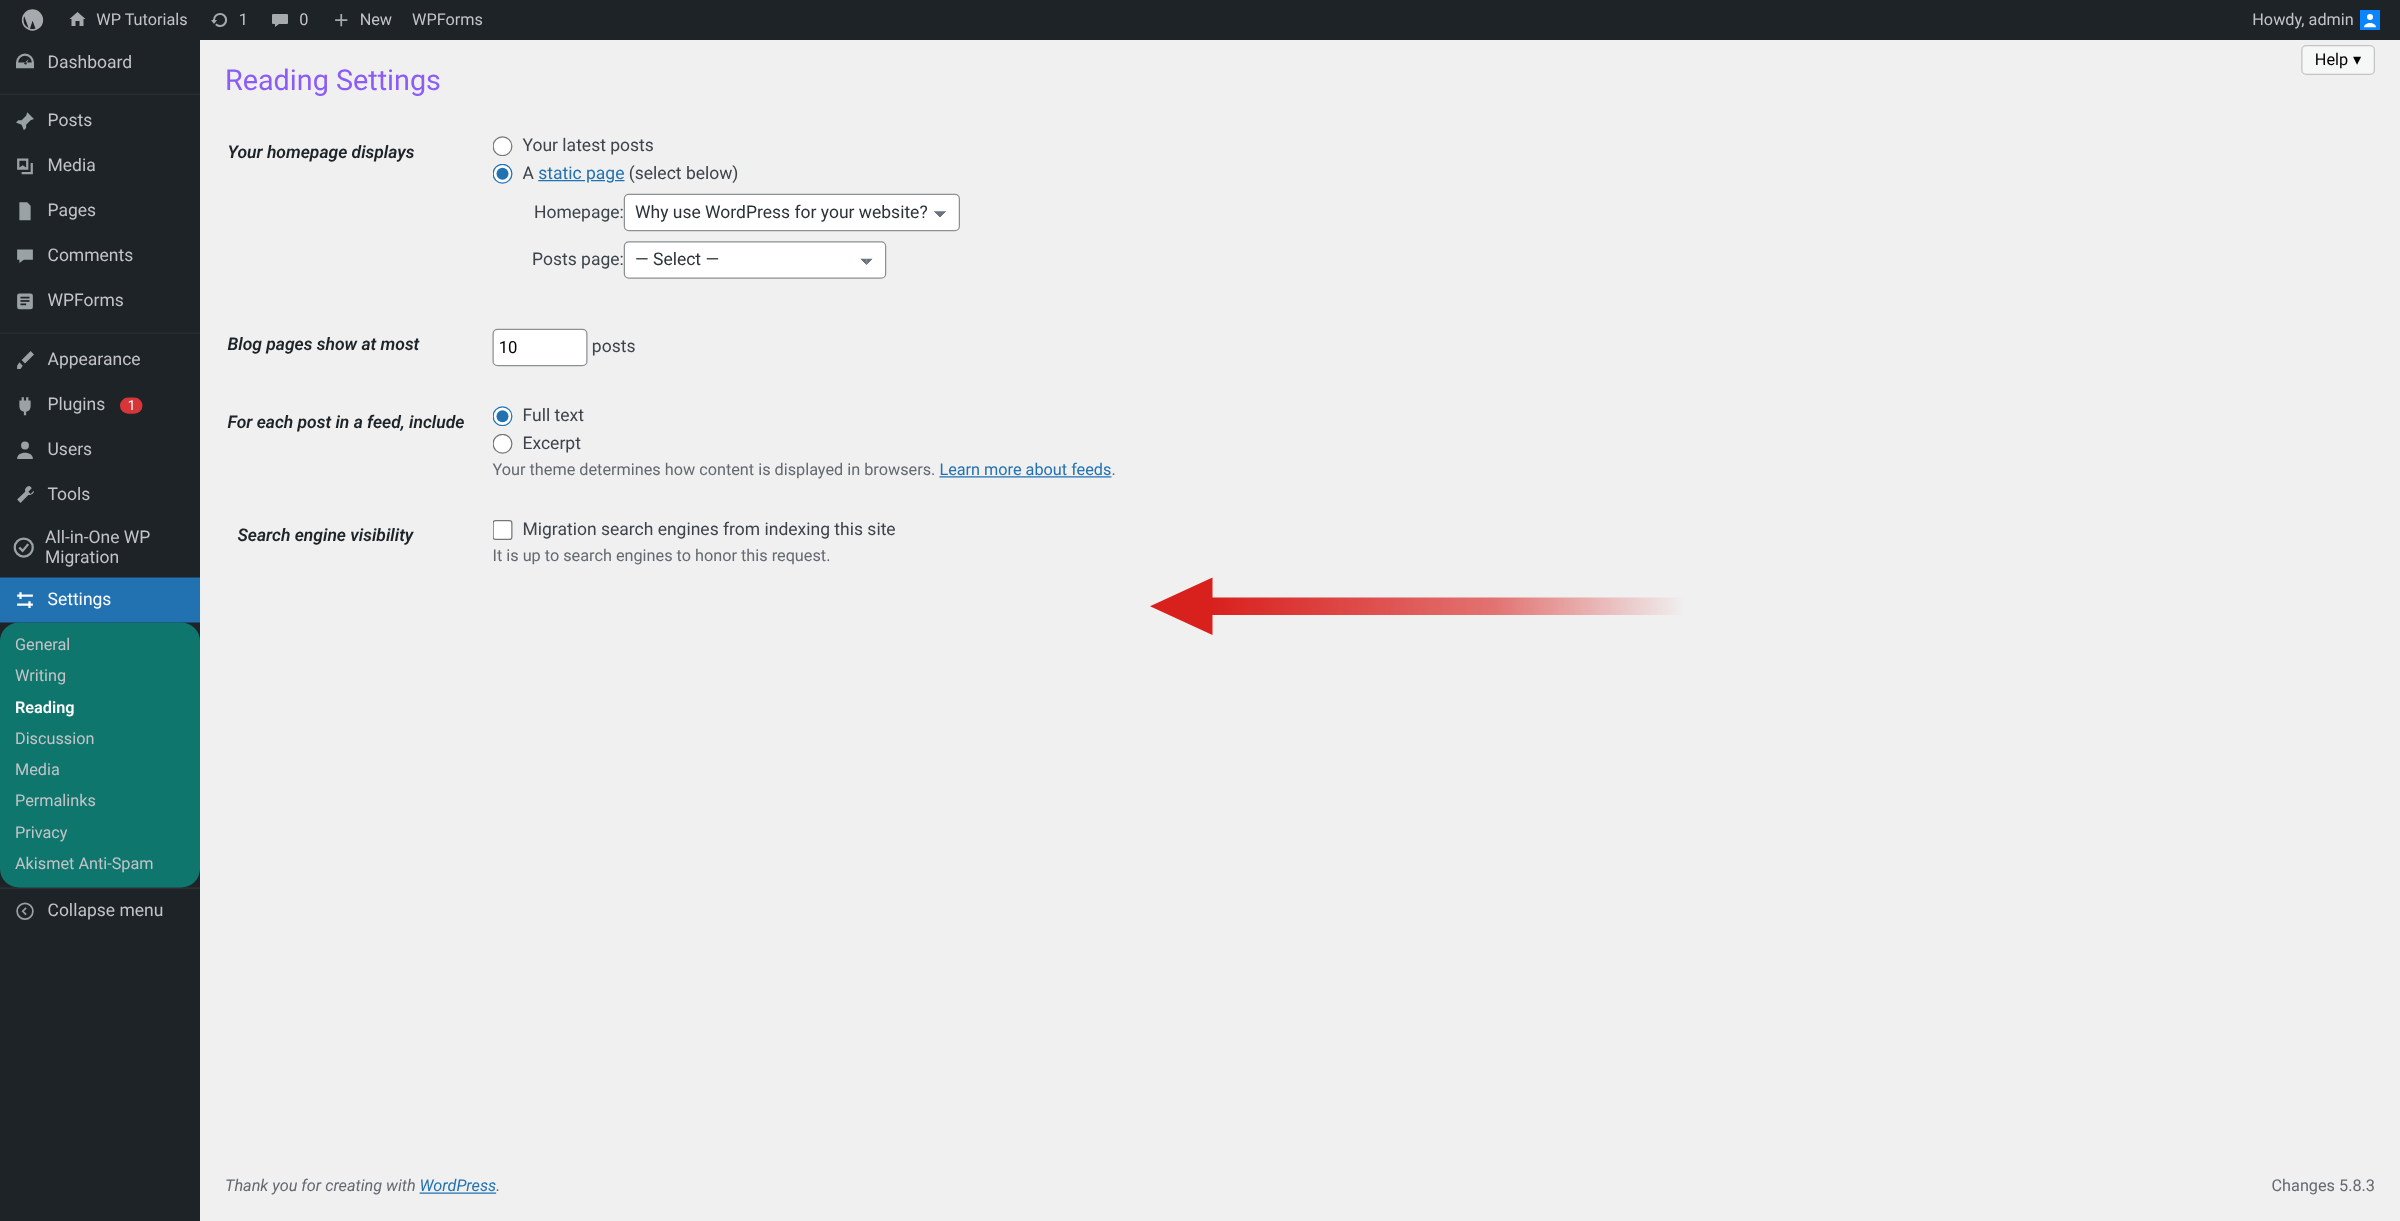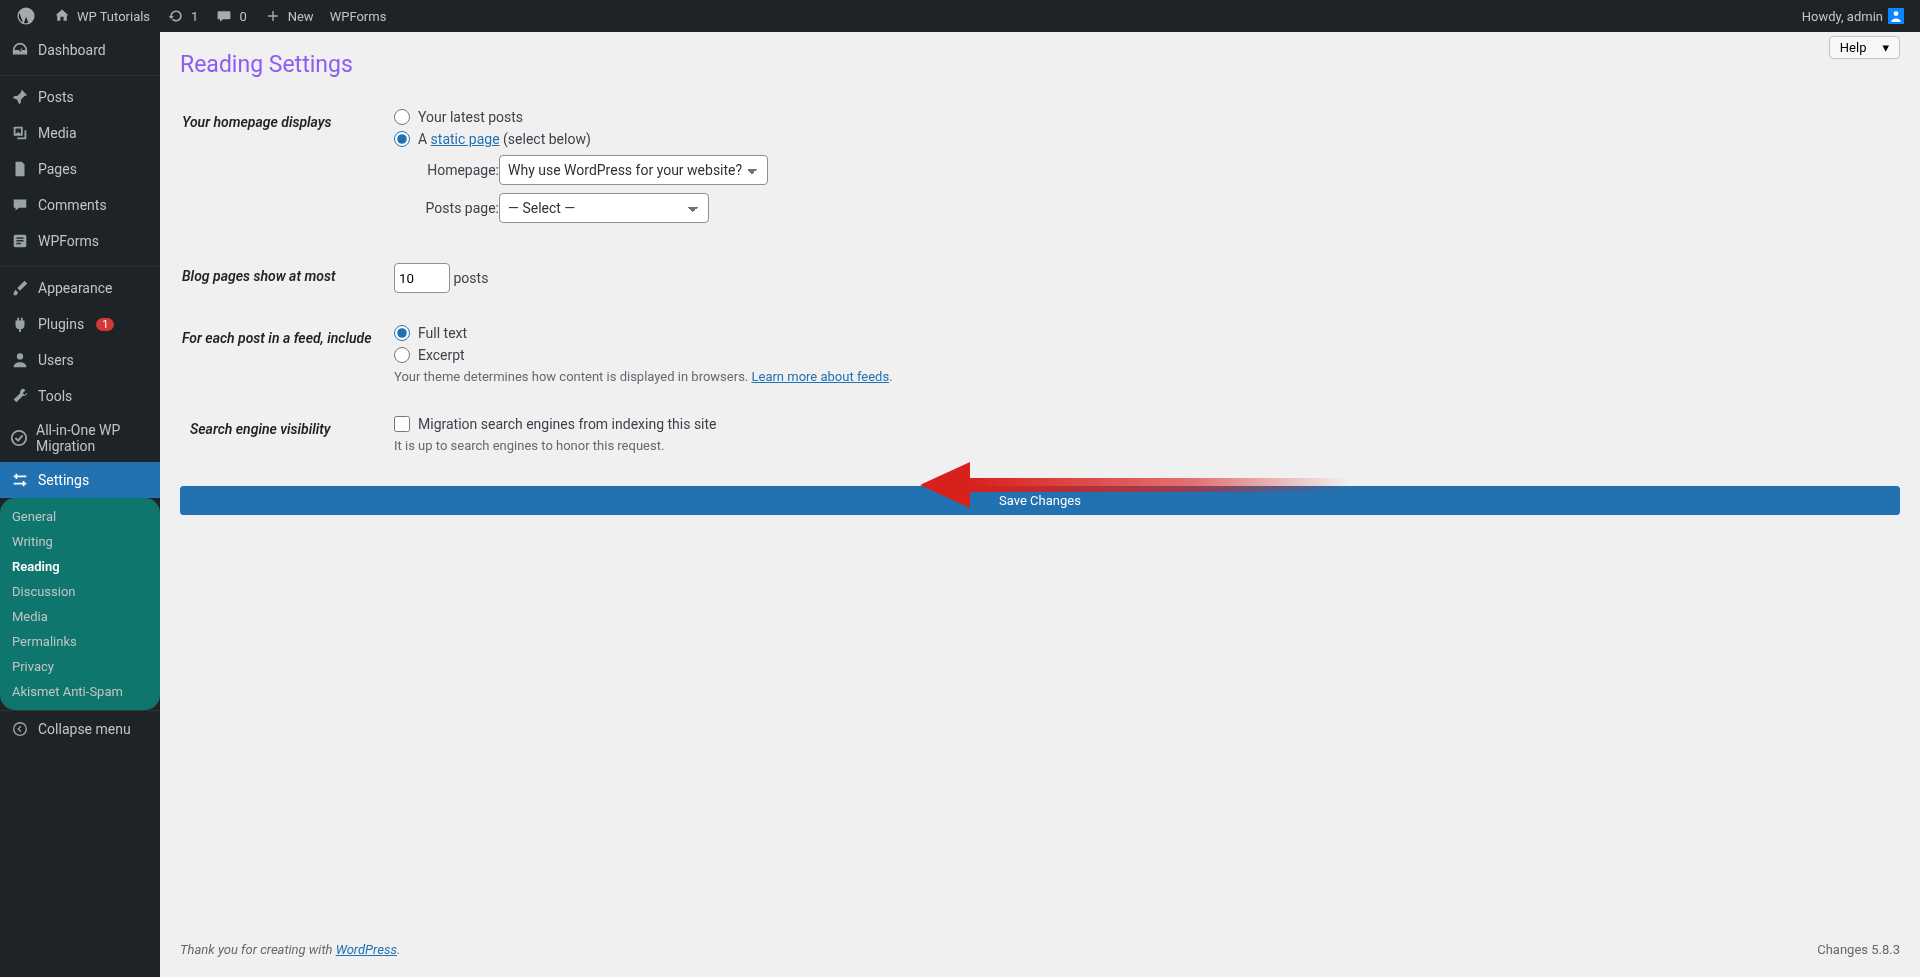--- a/index.html
+++ b/index.html
@@ -17,33 +17,33 @@
     .menu-item.active-parent .m-icon { color:#fff; }
     .menu-item.active-parent::after { content:''; position:absolute; right:-8px; top:50%; transform:translateY(-50%); border:8px solid transparent; border-right-color:#f0f0f1; }
     .submenu { background:#0f766e; padding:6px 0;border-radius:15px; }
     .submenu-item { padding:5px 12px; font-size:13px; color:#c3c4c7; cursor:pointer; }
     .submenu-item.current { color:#fff; font-weight:600; }
     .sep { height:5px; border-bottom:1px solid rgba(255,255,255,0.05); margin:3px 0; }
     .badge { background:#d63638; color:#fff; border-radius:9px; padding:0 6px; font-size:11px; margin-left:4px; }
     .collapse { border-top:1px solid rgba(255,255,255,0.08); }
 
     .main { margin-left:160px; margin-top:32px; padding:10px 20px 0 20px; position:relative; height:calc(100vh - 32px); display:flex; flex-direction:column; }
-    .help-tab { position:absolute; right:20px; top:4px; background:#f6f7f7; border:1px solid #c3c4c7; border-radius:4px; padding:3px 10px; font-size:13px; cursor:pointer; display:flex; align-items:center; gap:16px; }
+    .help-tab { position:absolute; right:20px; top:4px; background:#f6f7f7; border:1px solid #c3c4c7; border-radius:4px; padding:3px 10px; font-size:13px; cursor:pointer; display:flex; align-items:center; gap:4px; }
     h1.title { font-size:23px; font-weight:400; color:#8b5cf6; padding:9px 0 8px; }
     .form-table { width:100%; margin-top:6px; }
     .form-table tr > th { text-align:left; vertical-align:top; width:200px; padding:20px 10px 20px 0; font-size:14px; font-weight:600; color:#1d2327;font-style:italic; }
     .form-table tr > td { padding:15px 10px; font-size:14px; color:#3c434a; }
     .radio-row, .check-row { display:flex; align-items:center; gap:8px; margin-bottom:6px; }
     input[type=radio] { width:16px; height:16px; accent-color:#2271b1; }
     input[type=checkbox] { width:16px; height:16px; accent-color:#2271b1; }
     a.link { color:#2271b1; text-decoration:underline; }
     .sel-row { display:flex; align-items:center; gap:0; margin:8px 0 8px 20px; }
     .sel-row label { width:85px; text-align:right; font-size:14px; }
     select { height:30px; min-width:210px; border:1px solid #8c8f94; border-radius:4px; padding:0 24px 0 8px; background:#fff; font-size:14px; color:#2c3338; appearance:none; background-image:linear-gradient(45deg,transparent 50%,#6b7280 50%),linear-gradient(135deg,#6b7280 50%,transparent 50%); background-position:calc(100% - 15px) 13px,calc(100% - 10px) 13px; background-size:5px 5px; background-repeat:no-repeat; }
-    input[type=number] { width:56px; height:30px; border:1px solid #8c8f94; border-radius:4px; padding:0 4px; }
+    input[type=number] { width:76px; height:30px; border:1px solid #8c8f94; border-radius:4px; padding:0 4px; }
     .desc { color:#646970; font-size:13px; margin-top:4px; }
     .highlight-box { border:2px solid #d63638; border-radius:4px; }
     .highlight-box th, .highlight-box td { }
     .save-btn { background:#2271b1; color:#fff; border:1px solid #2271b1; border-radius:3px; padding:6px 12px; font-size:13px; cursor:pointer; margin:16px 0; }
     .footer { margin-top:auto; padding:16px 0 20px; display:flex; justify-content:space-between; font-size:13px; color:#646970; font-style:italic; }
     .footer .ver { font-style:normal; }
 
     .arrow-overlay { position:absolute; left:760px; top:430px; pointer-events:none; }
     .arrow-body { width:430px; height:30px; position:relative; }
     .arrow-head { position:absolute; left:0; top:0; width:0; height:0; border-top:23px solid transparent; border-bottom:23px solid transparent; border-right:50px solid #d8201d; }
@@ -297,21 +297,20 @@
         <div class="check-row">
           <input type="checkbox" style="">
           <span>Migration search engines from indexing this site</span>
         </div>
         <p class="desc">It is up to search engines to honor this request.</p>
       </td>
     </tr>
   </tbody>
     </table>
 
-  <button class="save-btn">Save Changes</button>
 
   <div class="arrow-overlay">
     <div class="arrow-body">
       <div class="arrow-head"></div>
       <div class="arrow-shaft"></div>
     </div>
   </div>
 
   <div class="footer">
     <span>

